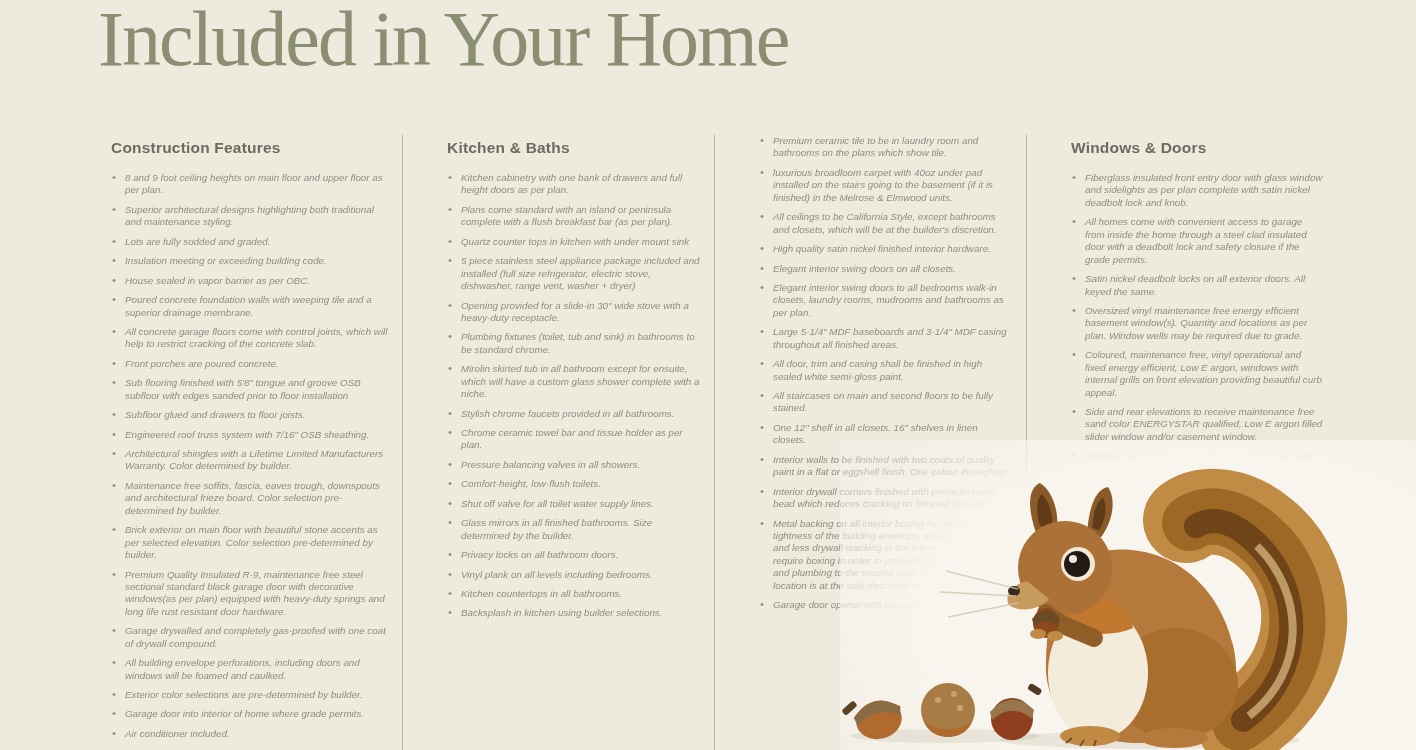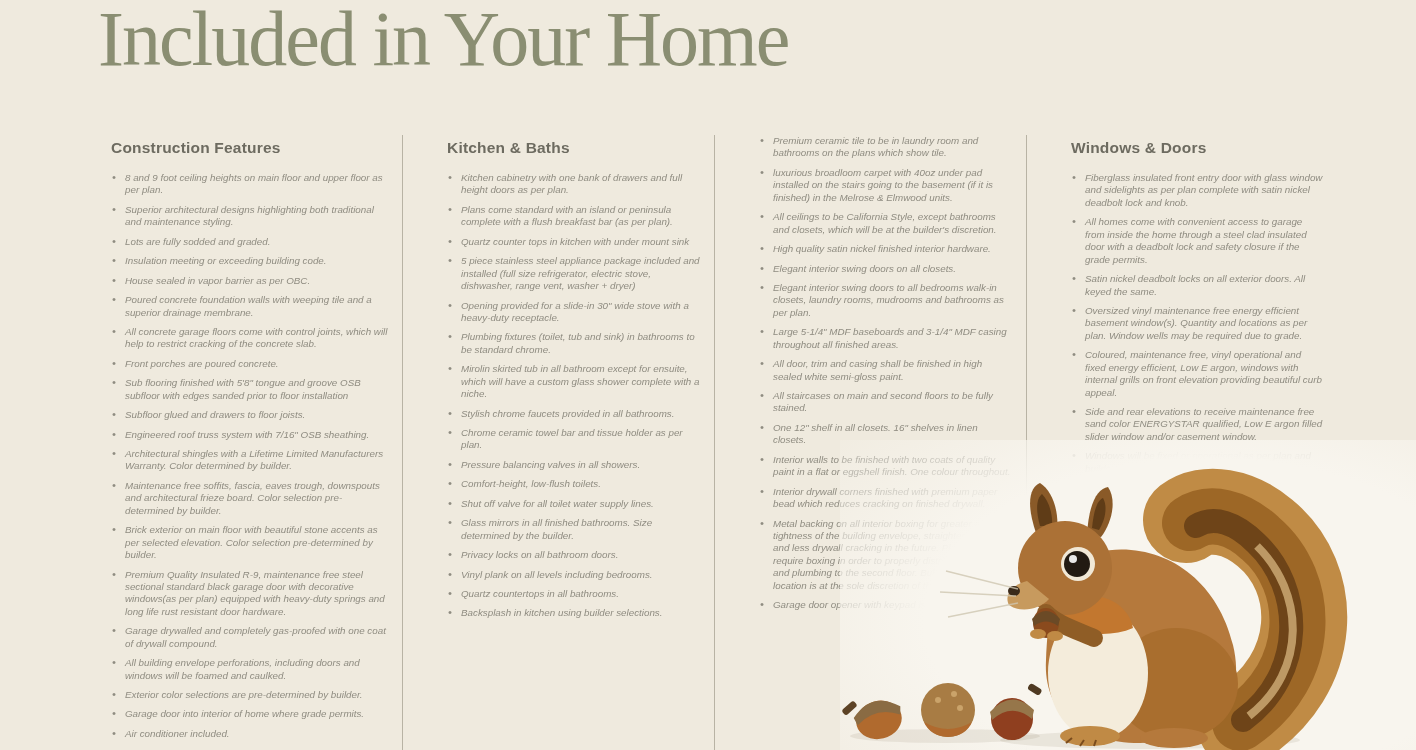--- a/index.html
+++ b/index.html
@@ -124,21 +124,21 @@
           <li class="feature-item">Plumbing fixtures (toilet, tub and sink) in bathrooms to be standard chrome.</li>
           <li class="feature-item">Mirolin skirted tub in all bathroom except for ensuite, which will have a custom glass shower complete with a niche.</li>
           <li class="feature-item">Stylish chrome faucets provided in all bathrooms.</li>
           <li class="feature-item">Chrome ceramic towel bar and tissue holder as per plan.</li>
           <li class="feature-item">Pressure balancing valves in all showers.</li>
           <li class="feature-item">Comfort-height, low-flush toilets.</li>
           <li class="feature-item">Shut off valve for all toilet water supply lines.</li>
           <li class="feature-item">Glass mirrors in all finished bathrooms. Size determined by the builder.</li>
           <li class="feature-item">Privacy locks on all bathroom doors.</li>
           <li class="feature-item">Vinyl plank on all levels including bedrooms.</li>
-          <li class="feature-item">Quartz countertops in all bathrooms.</li>
+          <li class="feature-item">Kitchen countertops in all bathrooms.</li>
           <li class="feature-item">Backsplash in kitchen using builder selections.</li>
         </ul>
     </section>
 
     <section class="col">
       <ul class="col-list">
           <li class="feature-item">Premium ceramic tile to be in laundry room and bathrooms on the plans which show tile.</li>
           <li class="feature-item">luxurious broadloom carpet with 40oz under pad installed on the stairs going to the basement (if it is finished) in the Melrose &amp; Elmwood units.</li>
           <li class="feature-item">All ceilings to be California Style, except bathrooms and closets, which will be at the builder's discretion.</li>
           <li class="feature-item">High quality satin nickel finished interior hardware.</li>

